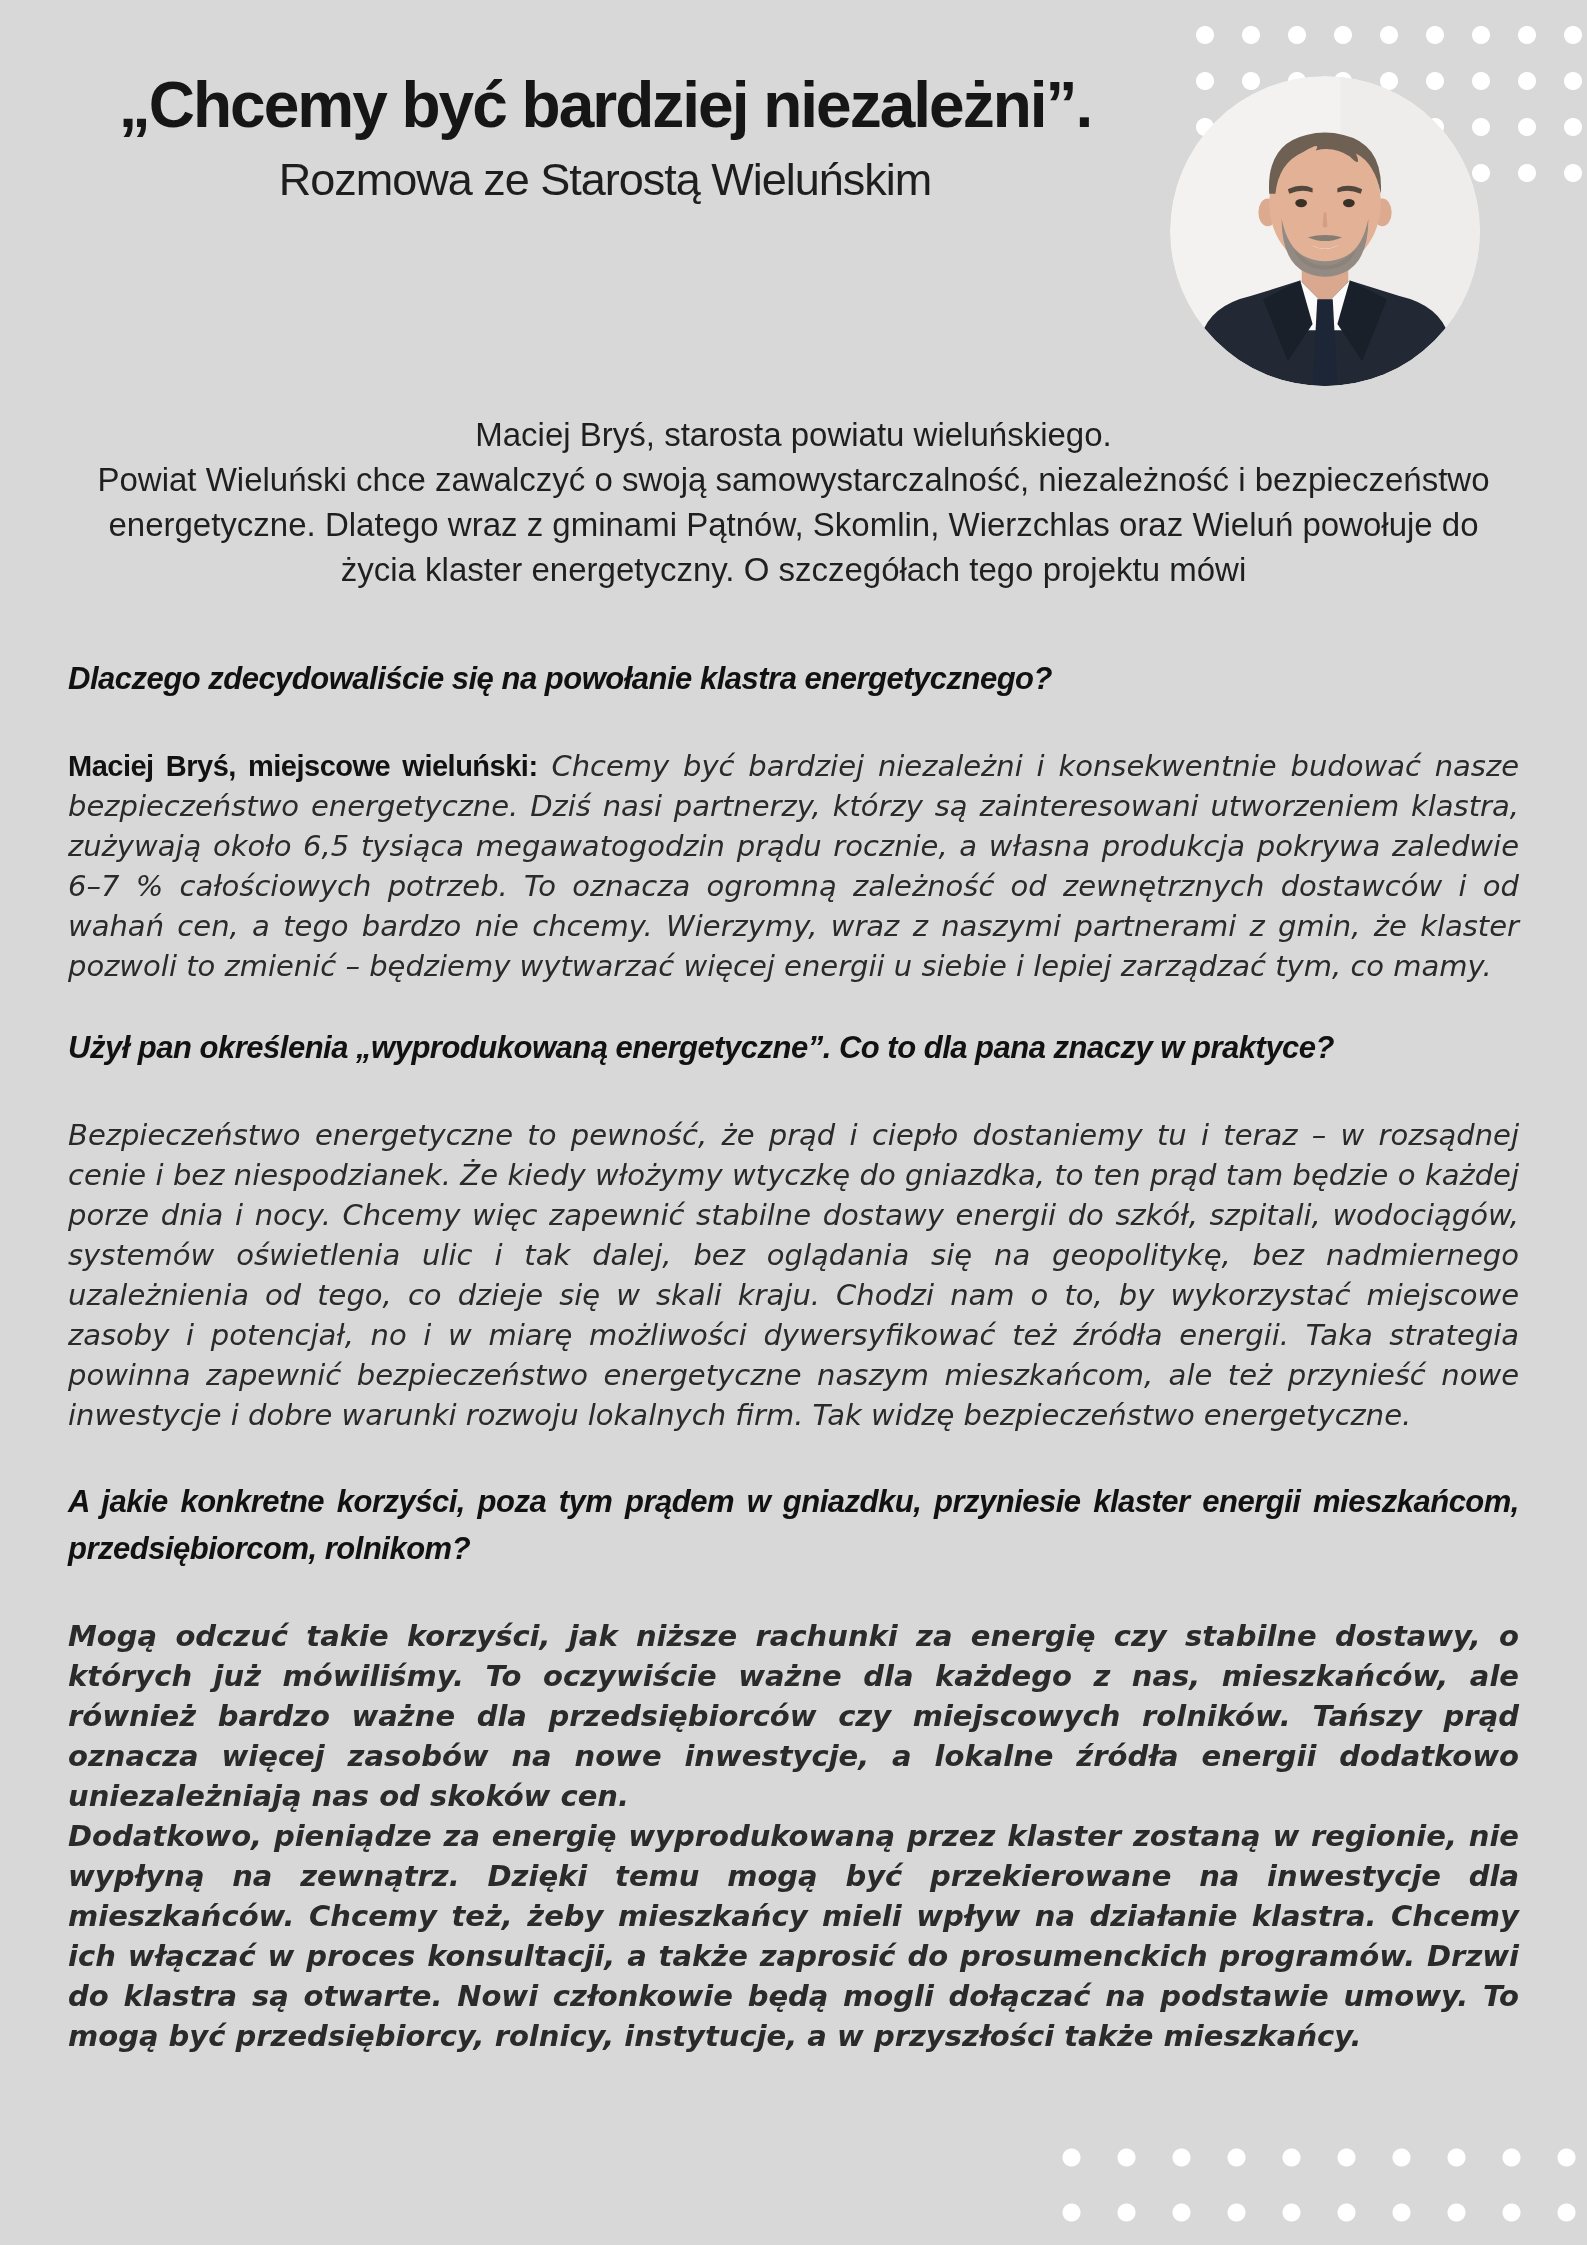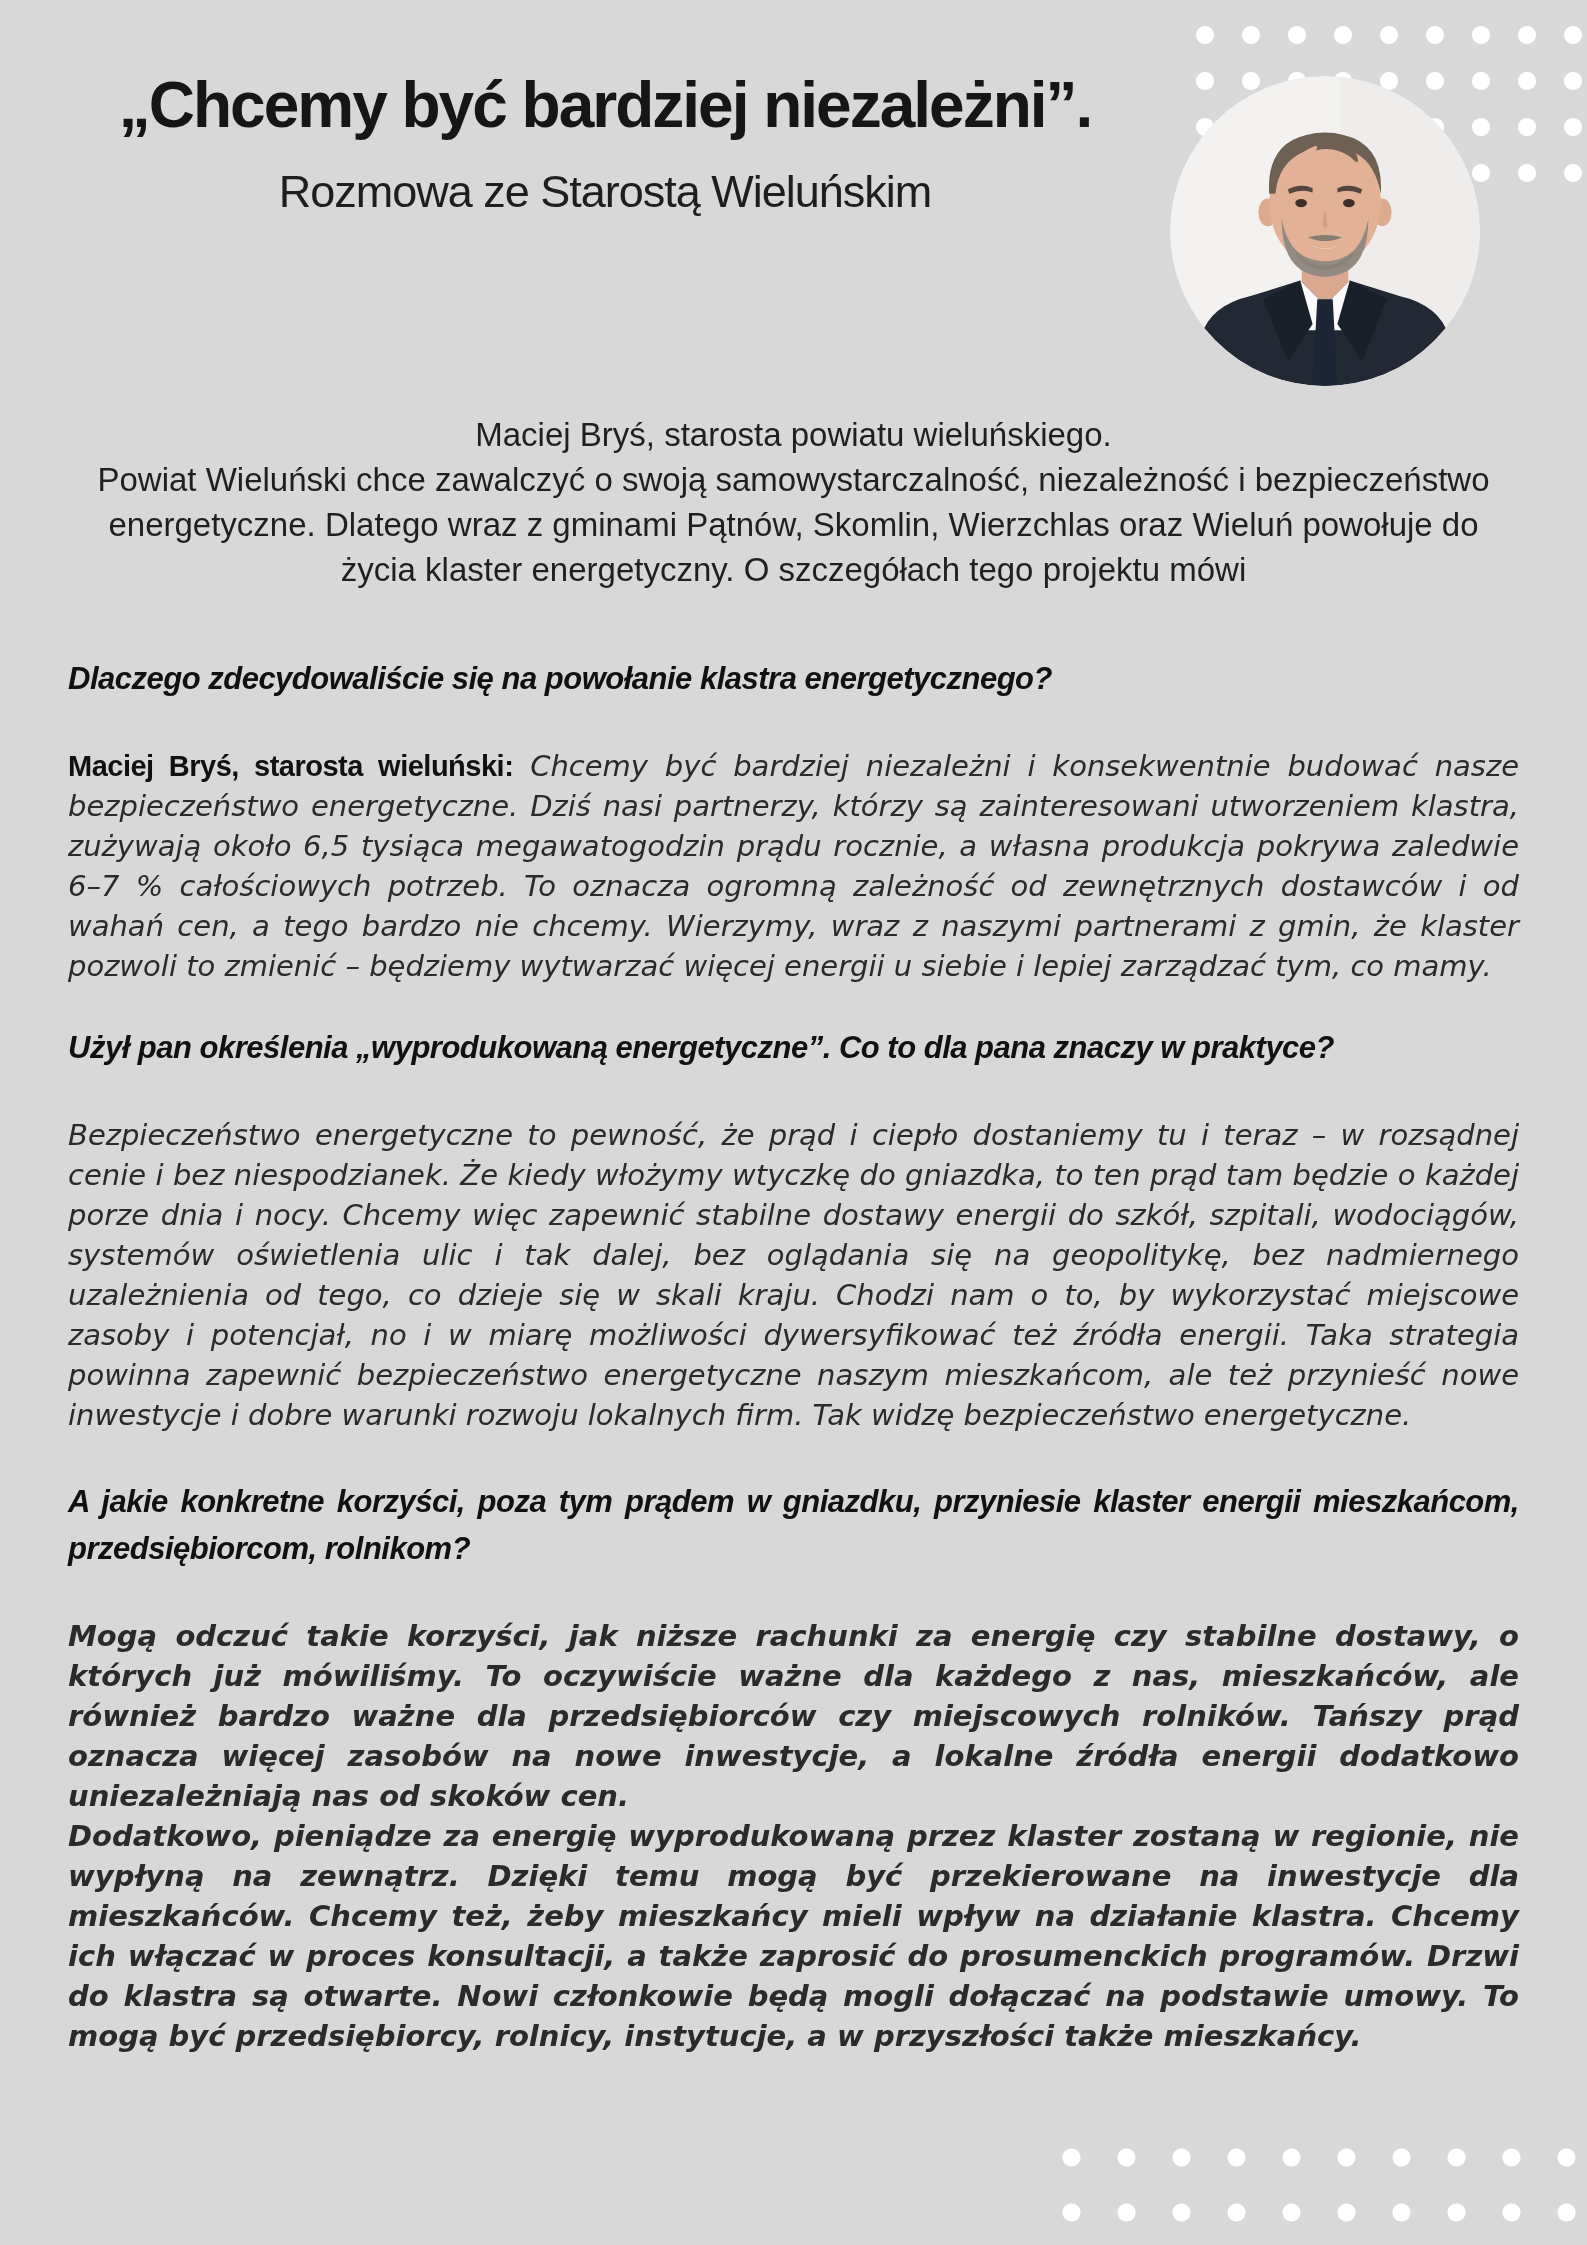--- a/index.html
+++ b/index.html
@@ -26,21 +26,21 @@
   }
   .dots-top{left:1182px;top:12px;width:414px;height:184px;background-size:46px 46px;}
   .dots-bottom{left:1044px;top:2130px;width:550px;height:110px;background-size:55px 55px;}
 
   
   .header{position:relative;height:392px;z-index:2;}
   .header-text{position:absolute;left:60px;top:70px;width:1090px;text-align:center;}
   .title{
     font-size:64px;font-weight:bold;letter-spacing:-2px;line-height:70px;color:#161616;
   }
-  .subtitle{margin-top:24px;font-size:45px;line-height:56px;font-weight:400;color:#1e1e1e;letter-spacing:-1px;}
+  .subtitle{margin-top:12px;font-size:45px;line-height:56px;font-weight:400;color:#1e1e1e;letter-spacing:-1px;}
 
   .photo{
     position:absolute;left:1170px;top:76px;width:310px;height:310px;border-radius:50%;
     overflow:hidden;z-index:3;
   }
   .photo svg{display:block;width:100%;height:100%;}
 
   
   .content{position:relative;z-index:2;padding:0 68px;}
   .intro{
@@ -132,21 +132,21 @@
 
   <div class="content">
 
     <div class="intro">
       <div>Maciej Bryś, starosta powiatu wieluńskiego.</div>
       <div>Powiat Wieluński chce zawalczyć o swoją samowystarczalność, niezależność i bezpieczeństwo energetyczne. Dlatego wraz z gminami Pątnów, Skomlin, Wierzchlas oraz Wieluń powołuje do życia klaster energetyczny. O szczegółach tego projektu mówi</div>
     </div>
 
     <div class="question q1">Dlaczego zdecydowaliście się na powołanie klastra energetycznego?</div>
     <div class="answer">
-      <span class="lead">Maciej Bryś, starosta wieluński:</span>
+      <span class="lead">Maciej Bryś, miejscowe wieluński:</span>
       <span>Chcemy być bardziej niezależni i konsekwentnie budować nasze bezpieczeństwo energetyczne. Dziś nasi partnerzy, którzy są zainteresowani utworzeniem klastra, zużywają około 6,5 tysiąca megawatogodzin prądu rocznie, a własna produkcja pokrywa zaledwie 6–7 % całościowych potrzeb. To oznacza ogromną zależność od zewnętrznych dostawców i od wahań cen, a tego bardzo nie chcemy. Wierzymy, wraz z naszymi partnerami z gmin, że klaster pozwoli to zmienić – będziemy wytwarzać więcej energii u siebie i lepiej zarządzać tym, co mamy.</span>
     </div>
 
     <div class="question q2">Użył pan określenia „wyprodukowaną energetyczne”. Co to dla pana znaczy w praktyce?</div>
     <div class="answer">
       <span>Bezpieczeństwo energetyczne to pewność, że prąd i ciepło dostaniemy tu i teraz – w rozsądnej cenie i bez niespodzianek. Że kiedy włożymy wtyczkę do gniazdka, to ten prąd tam będzie o każdej porze dnia i nocy. Chcemy więc zapewnić stabilne dostawy energii do szkół, szpitali, wodociągów, systemów oświetlenia ulic i tak dalej, bez oglądania się na geopolitykę, bez nadmiernego uzależnienia od tego, co dzieje się w skali kraju. Chodzi nam o to, by wykorzystać miejscowe zasoby i potencjał, no i w miarę możliwości dywersyfikować też źródła energii. Taka strategia powinna zapewnić bezpieczeństwo energetyczne naszym mieszkańcom, ale też przynieść nowe inwestycje i dobre warunki rozwoju lokalnych firm. Tak widzę bezpieczeństwo energetyczne.</span>
     </div>
 
     <div class="question q3">A jakie konkretne korzyści, poza tym prądem w gniazdku, przyniesie klaster energii mieszkańcom, przedsiębiorcom, rolnikom?</div>
     <div class="answer">

